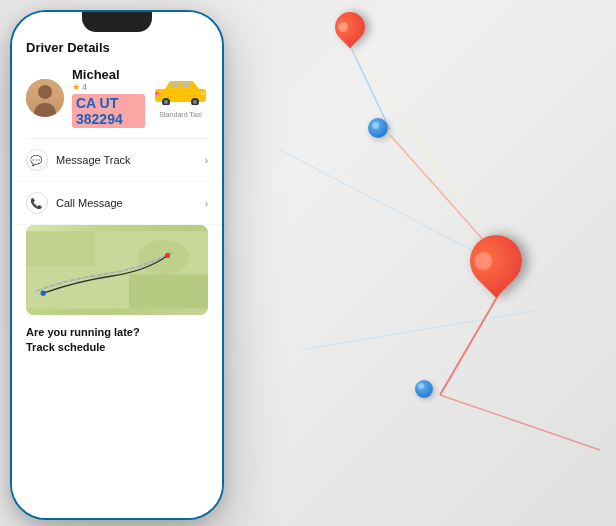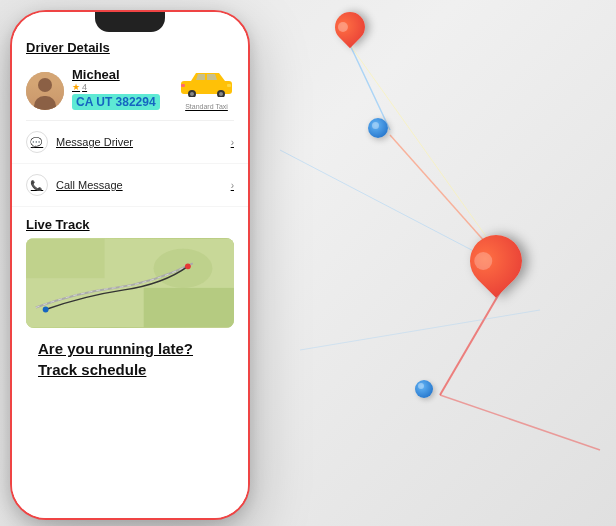--- a/index.html
+++ b/index.html
@@ -34,29 +34,28 @@
     .phone-wrapper {
       position: absolute;
       left: 10px;
       top: 10px;
       width: 240px;
       height: 510px;
       z-index: 10;
     }
 
     .phone-outer {
-      width: 240px;
+      width: 214px;
       height: 510px;
       background: #fff;
       border-radius: 36px;
       box-shadow: 0 20px 60px rgba(0,0,0,0.25), 0 4px 15px rgba(0,0,0,0.15);
       overflow: hidden;
-      border: 2px solid #ef4444;
+      border: 2px solid #0369a1;
       position: relative;
-      text-decoration: underline;
     }
 
     
     .phone-notch {
       position: absolute;
       top: 0;
       left: 50%;
       transform: translateX(-50%);
       width: 70px;
       height: 20px;
@@ -78,21 +77,21 @@
     
     .section-header {
       font-size: 13px;
       font-weight: 700;
       color: #111;
       padding: 8px 14px 6px;
     }
 
     .driver-card {
       display: flex;
-      align-items: flex-end;
+      align-items: center;
       padding: 6px 14px 10px;
       gap: 8px;
     }
 
     .driver-avatar {
       width: 38px;
       height: 38px;
       border-radius: 50%;
       background: #c8a882;
       overflow: hidden;
@@ -150,24 +149,24 @@
       font-size: 9px;
       color: #888;
     }
 
     .star-icon {
       color: #FFA500;
       font-size: 9px;
     }
 
     .driver-plate {
-      font-size: 12px;
+      font-size: 14px;
       color: #1565C0;
       font-weight: 600;
-      background: #5eead4;
+      background: #fca5a5;
       padding: 1px 4px;
       border-radius: 3px;
       margin-top: 2px;
       display: inline-block;
     }
 
     .car-icon {
       width: 55px;
       height: 28px;
       flex-shrink: 0;
@@ -245,25 +244,24 @@
       background: linear-gradient(135deg, #d4e8b0 0%, #c0d48a 30%, #b8cc80 60%, #c8d498 100%);
       position: relative;
     }
 
     
     .schedule-section {
       padding: 10px 14px 6px;
     }
 
     .schedule-title {
-      font-size: 15px;
+      font-size: 11px;
       font-weight: 700;
       color: #111;
       line-height: 1.4;
-      margin-left: 12px;
     }
 
     .schedule-text {
       font-size: 9px;
       color: #555;
       line-height: 1.5;
       margin-top: 6px;
     }
 
     
@@ -356,34 +354,33 @@
           </svg>
           <div class="car-label">Standard Taxi</div>
         </div>
       </div>
 
       <div class="divider"></div>
 
       <div class="action-btn">
         <div class="action-btn-left">
           <div class="action-icon">💬</div>
-          <span>Message Driver</span>
+          <span>Message Track</span>
         </div>
         <span class="chevron">›</span>
       </div>
 
       <div class="action-btn">
         <div class="action-btn-left">
           <div class="action-icon">📞</div>
           <span>Call Message</span>
         </div>
         <span class="chevron">›</span>
       </div>
 
-      <div class="live-track-label">Live Track</div>
 
       <div class="map-container">
         <div class="map-bg">
           
           <svg width="100%" height="100%" viewBox="0 0 212 90">
 
             <rect x="0" y="0" width="212" height="90" fill="#c8d898"></rect>
             <rect x="0" y="0" width="80" height="40" fill="#b8cc80" opacity="0.5"></rect>
             <rect x="120" y="50" width="92" height="40" fill="#98b860" opacity="0.4"></rect>
             <ellipse cx="160" cy="30" rx="30" ry="20" fill="#a8c070" opacity="0.3"></ellipse>

